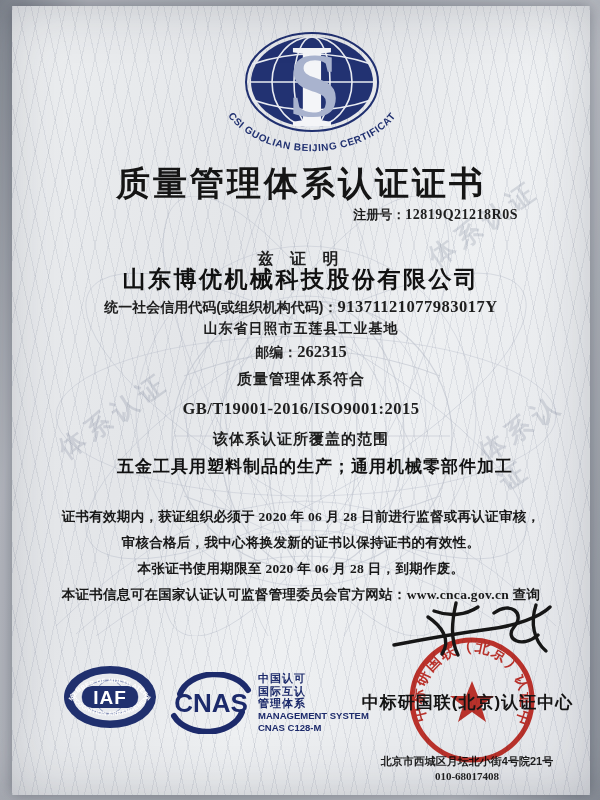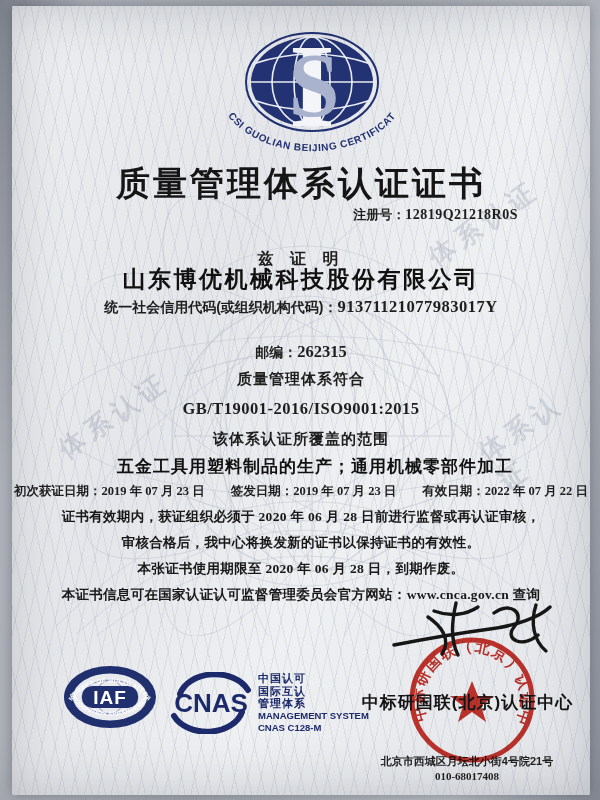--- a/index.html
+++ b/index.html
@@ -116,33 +116,29 @@
     <div class="abs title">质量管理体系认证证书</div>
     <div class="abs regline">
       <span>注册号：</span><span class="regnum">12819Q21218R0S</span>
     </div>
 
     <div class="abs certify">兹 证 明</div>
     <div class="abs company">山东博优机械科技股份有限公司</div>
     <div class="abs credit">
       <span>统一社会信用代码(或组织机构代码)：</span><span class="code">91371121077983017Y</span>
     </div>
+    <div class="abs caddr">山东省日照市五莲县工业基地</div>
     <div class="abs post">
       <span>邮编：</span><span class="code">262315</span>
     </div>
     <div class="abs compliance">质量管理体系符合</div>
     <div class="abs standard serif">GB/T19001-2016/ISO9001:2015</div>
     <div class="abs scopehead">该体系认证所覆盖的范围</div>
     <div class="abs scope">五金工具用塑料制品的生产；通用机械零部件加工</div>
 
-    <div class="abs dates serif">
-      <span><span>初次获证日期：</span><span>2019 年 07 月 23 日</span></span>
-      <span><span>签发日期：</span><span>2019 年 07 月 23 日</span></span>
-      <span><span>有效日期：</span><span>2022 年 07 月 22 日</span></span>
-    </div>
 
     <div class="abs terms serif t0">证书有效期内，获证组织必须于 2020 年 06 月 28 日前进行监督或再认证审核，</div>
     <div class="abs terms serif t1">审核合格后，我中心将换发新的证书以保持证书的有效性。</div>
     <div class="abs terms serif t2">本张证书使用期限至 2020 年 06 月 28 日，到期作废。</div>
     <div class="abs terms serif t3">本证书信息可在国家认证认可监督管理委员会官方网站：www.cnca.gov.cn 查询</div>
 
     <svg class="sig" width="165" height="62" viewBox="0 0 165 62">
       <g fill="none" stroke="#161616" stroke-width="3.4" stroke-linecap="round">
         <path d="M4,46 C35,40 70,34 100,30 C125,27 150,18 160,8"></path>
         <path d="M38,18 C50,26 62,40 52,55"></path>

